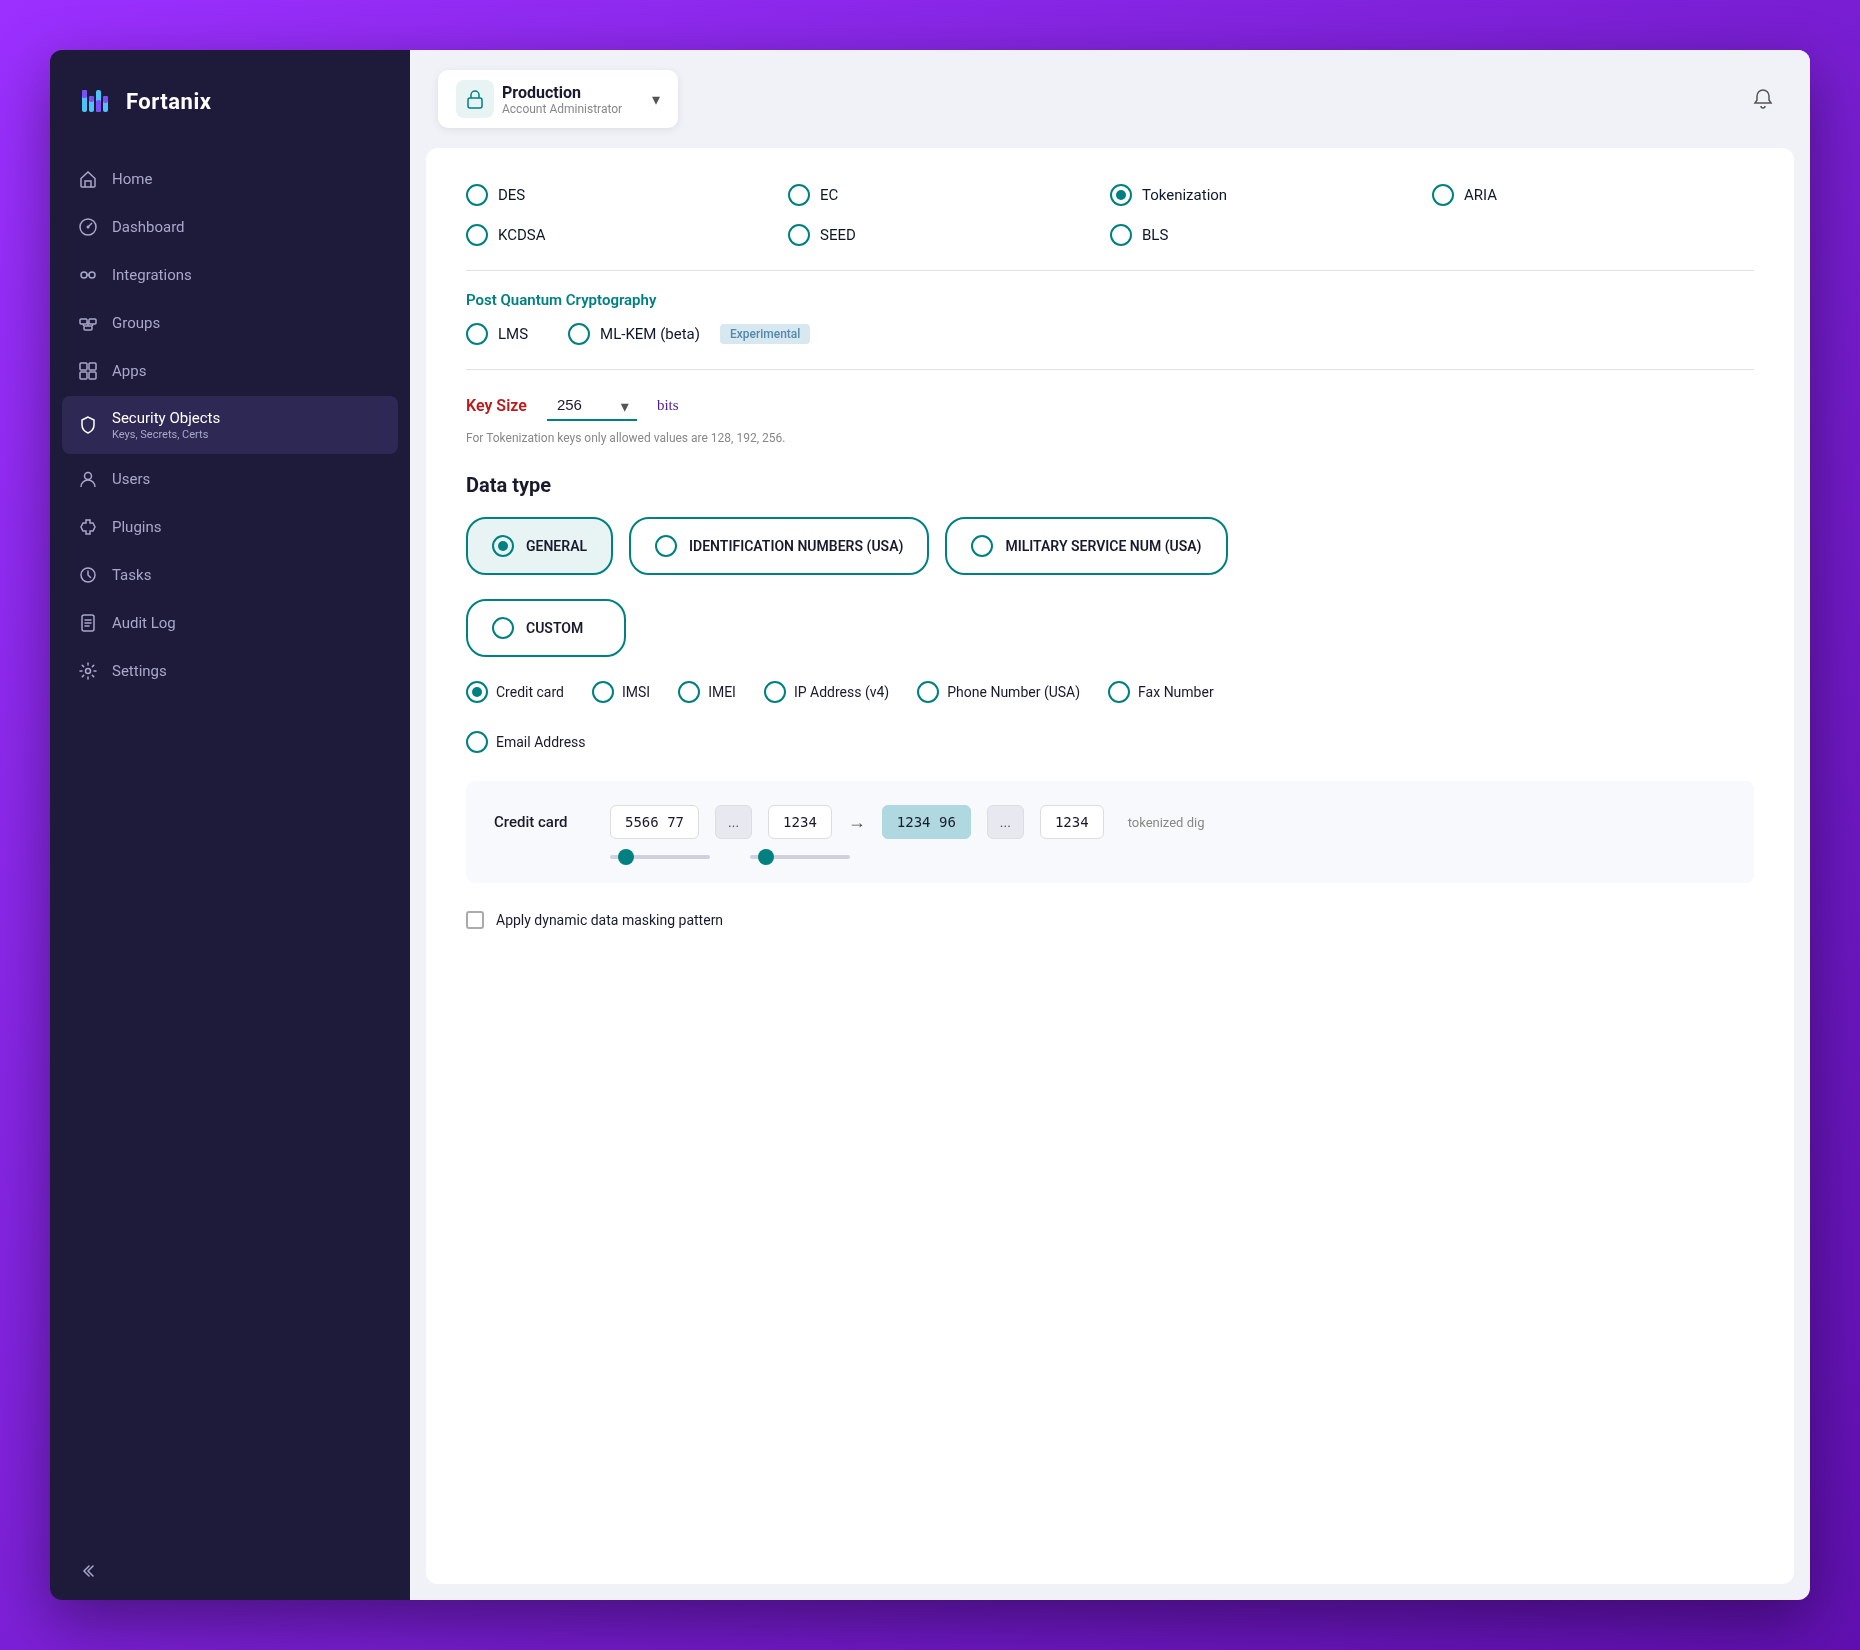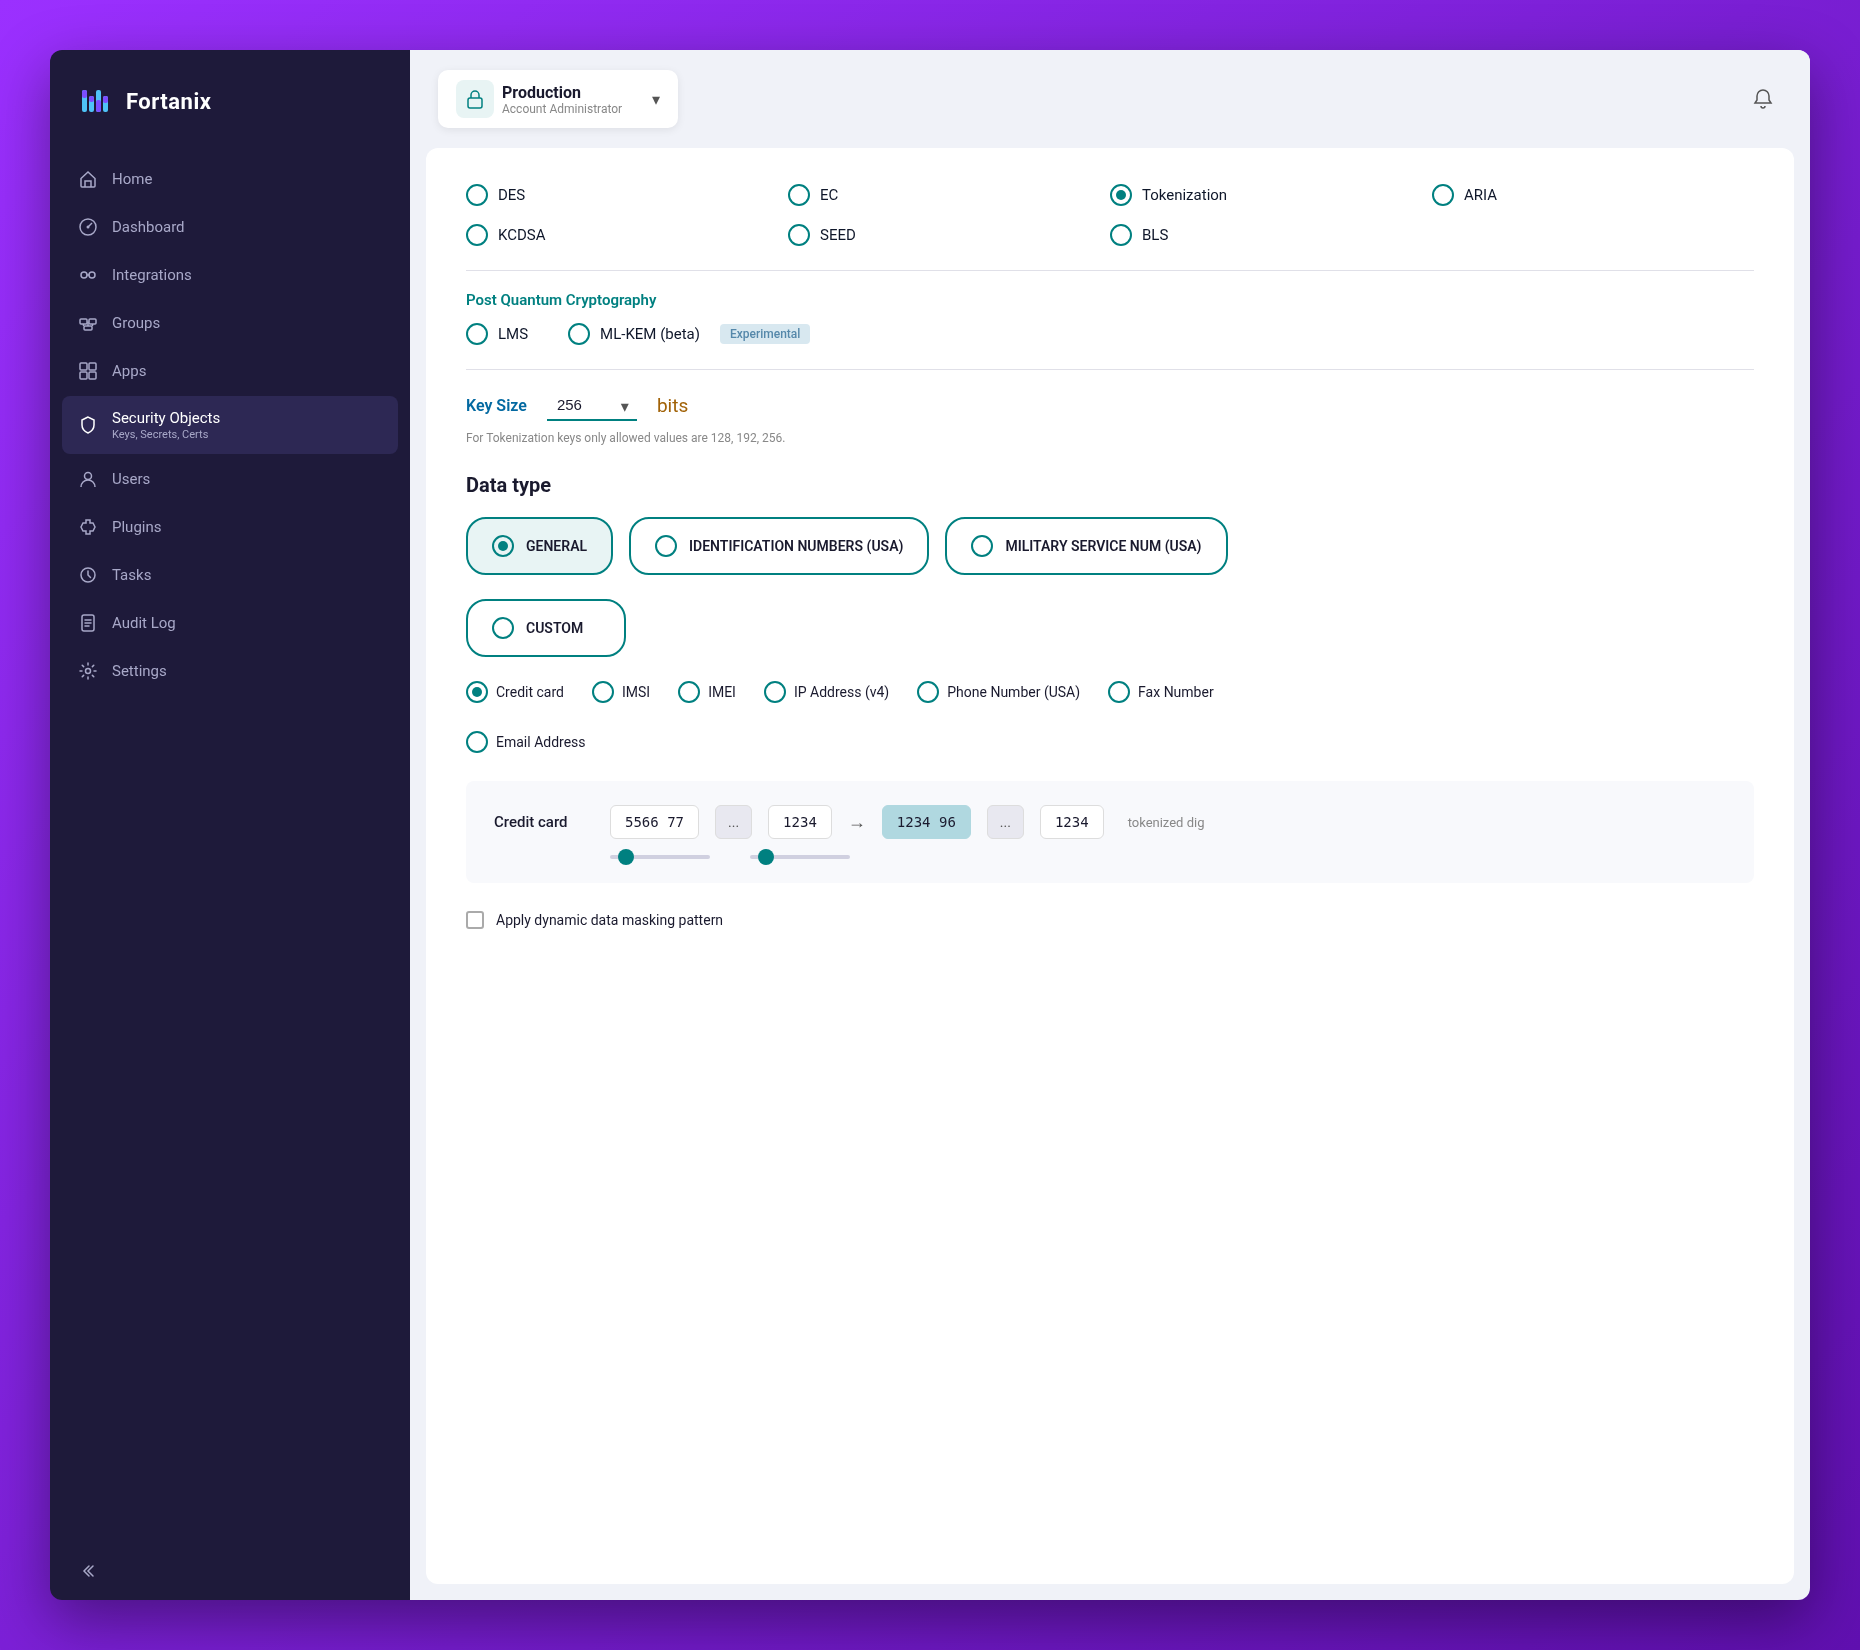--- a/index.html
+++ b/index.html
@@ -236,21 +236,21 @@
     
     .key-size-row {
       display: flex;
       align-items: center;
       gap: 20px;
       margin-bottom: 10px;
     }
     .key-size-label {
       font-size: 16px;
       font-weight: 600;
-      color: #0369a1;
+      color: #b91c1c;
     }
     .key-size-select {
       border: none;
       border-bottom: 2px solid #008080;
       padding: 6px 28px 6px 10px;
       font-size: 15px;
       color: #1a1a2e;
       background: white;
       cursor: pointer;
       appearance: none;
@@ -263,22 +263,23 @@
     .key-size-select-wrap::after {
       content: '▾';
       position: absolute;
       right: 8px;
       top: 50%;
       transform: translateY(-50%);
       pointer-events: none;
       color: #555;
     }
     .key-size-bits {
-      font-size: 19px;
-      color: #a16207;
+      font-size: 15px;
+      color: #4c1d95;
+      font-family: Liberation Serif, serif;
     }
     .key-size-hint {
       font-size: 12px;
       color: #888;
       margin-bottom: 28px;
     }
 
     
     .section-title {
       font-size: 20px;

